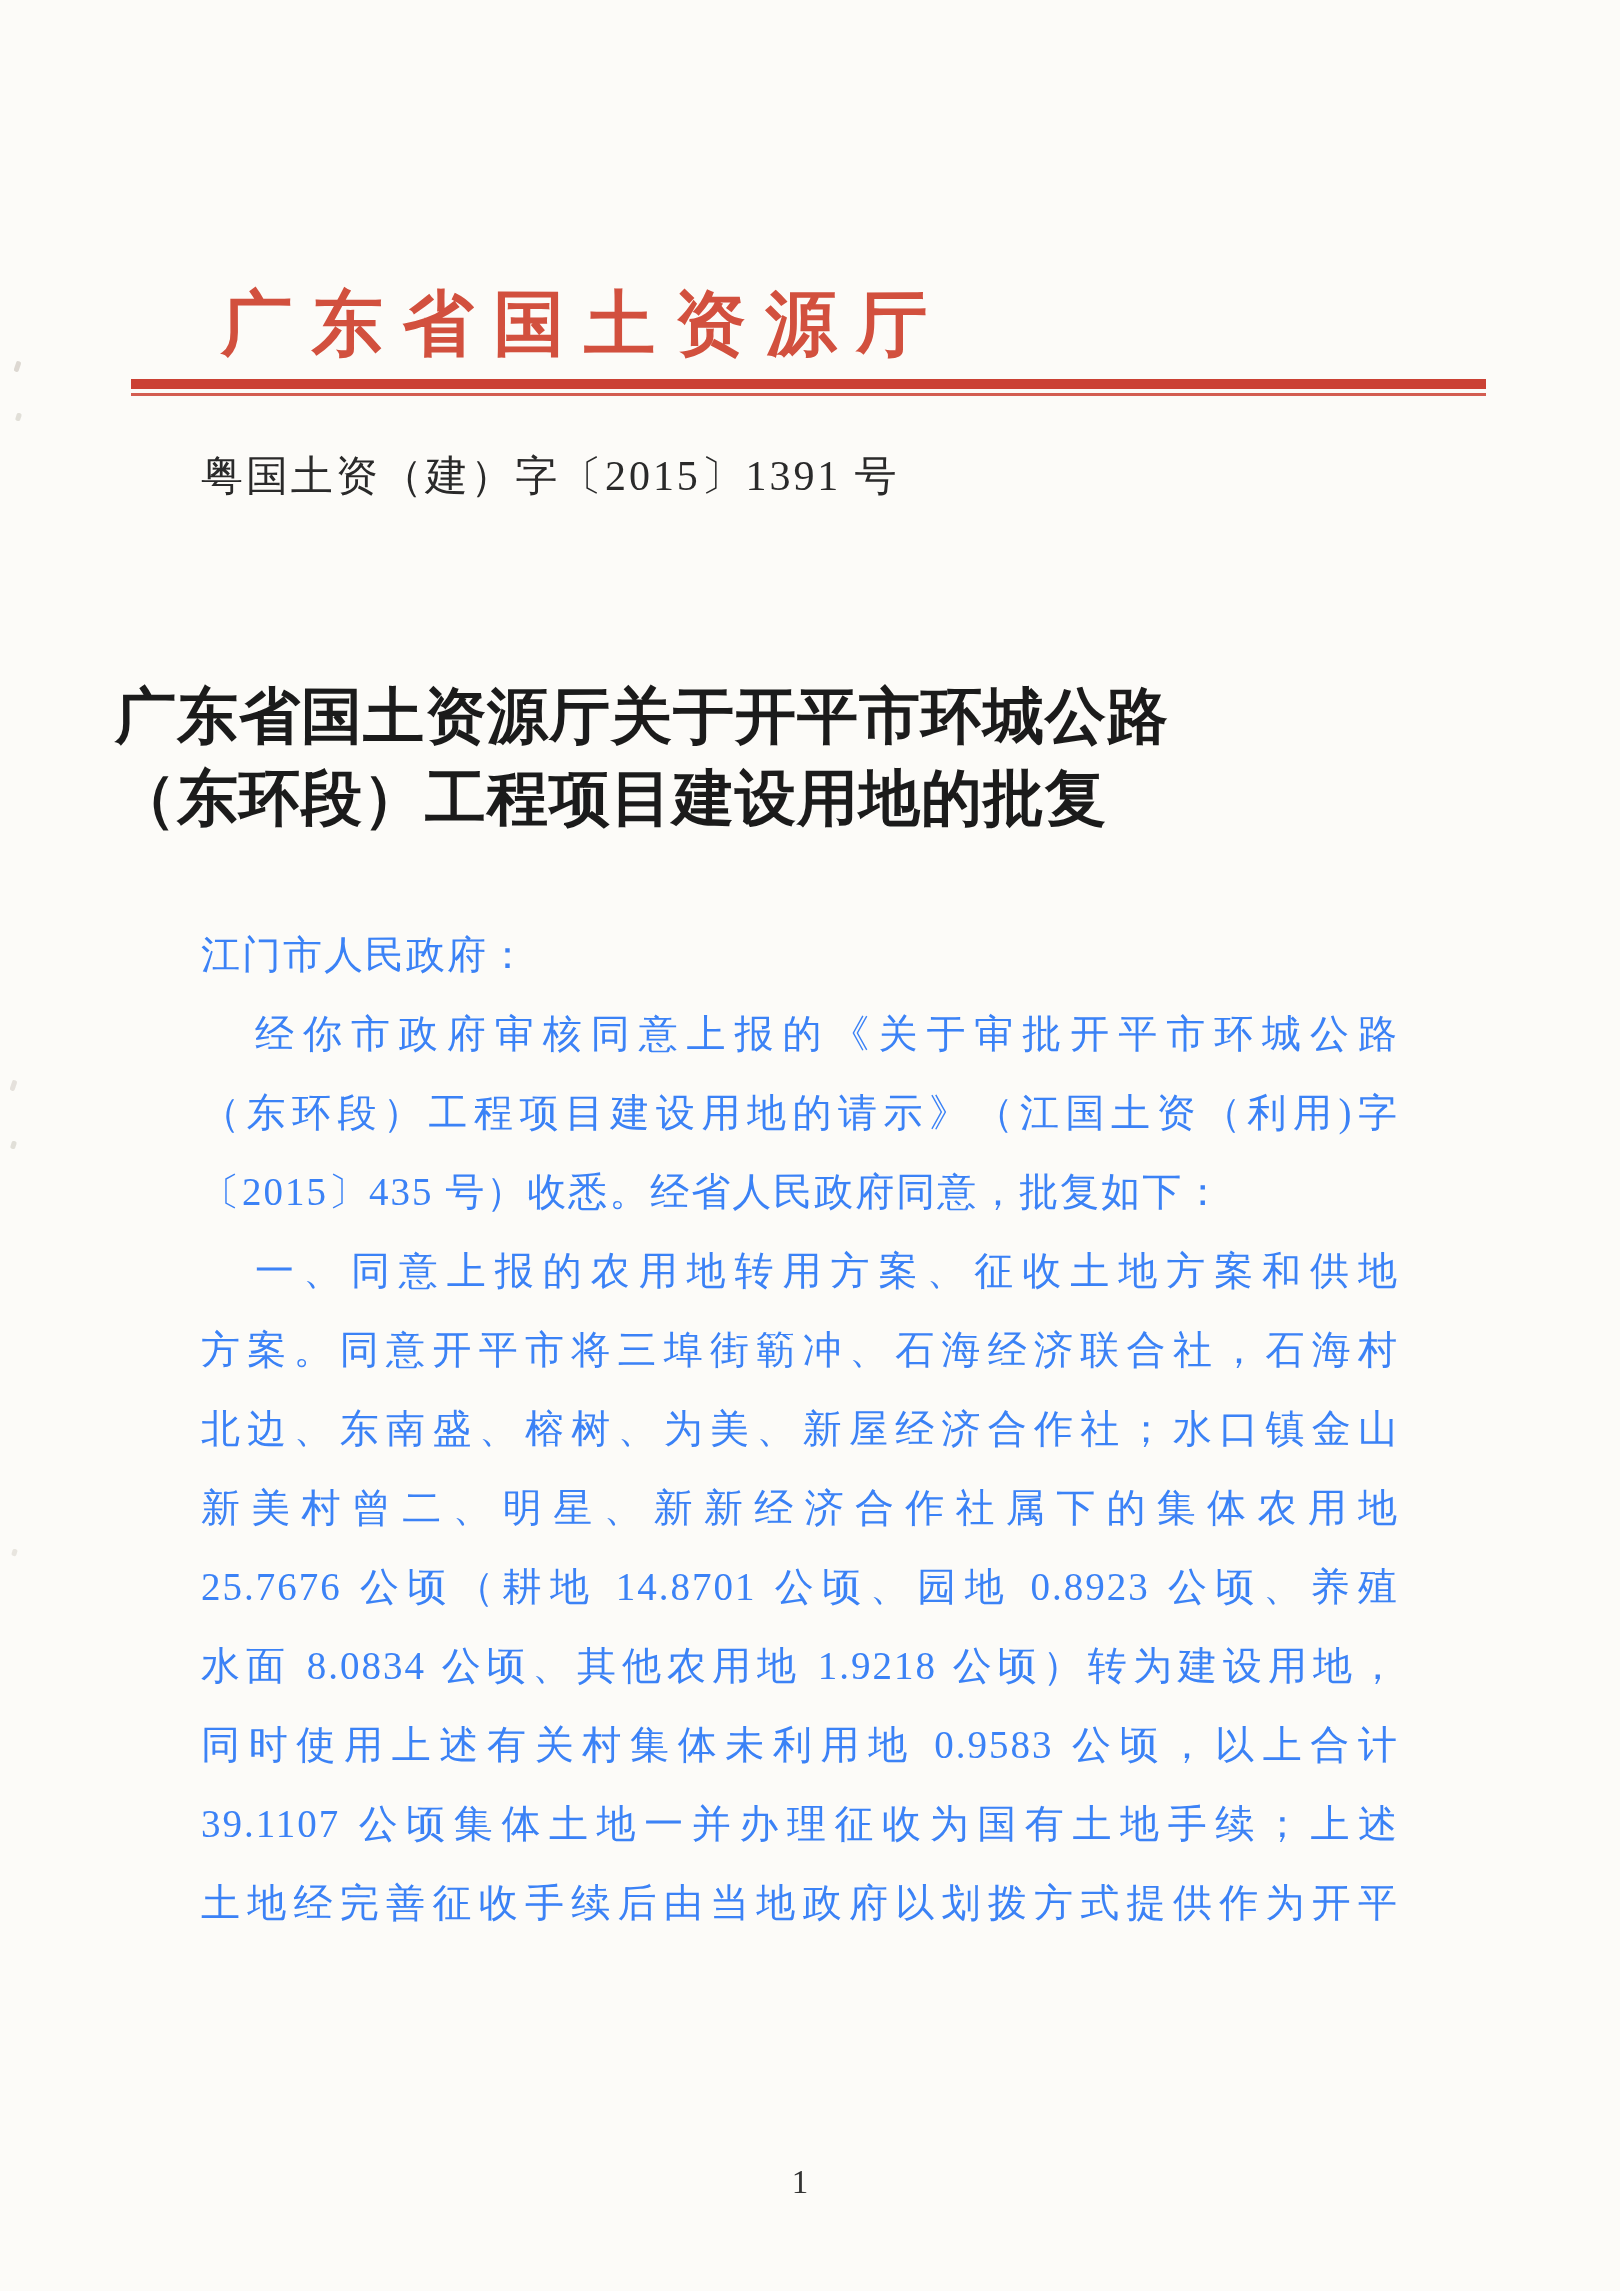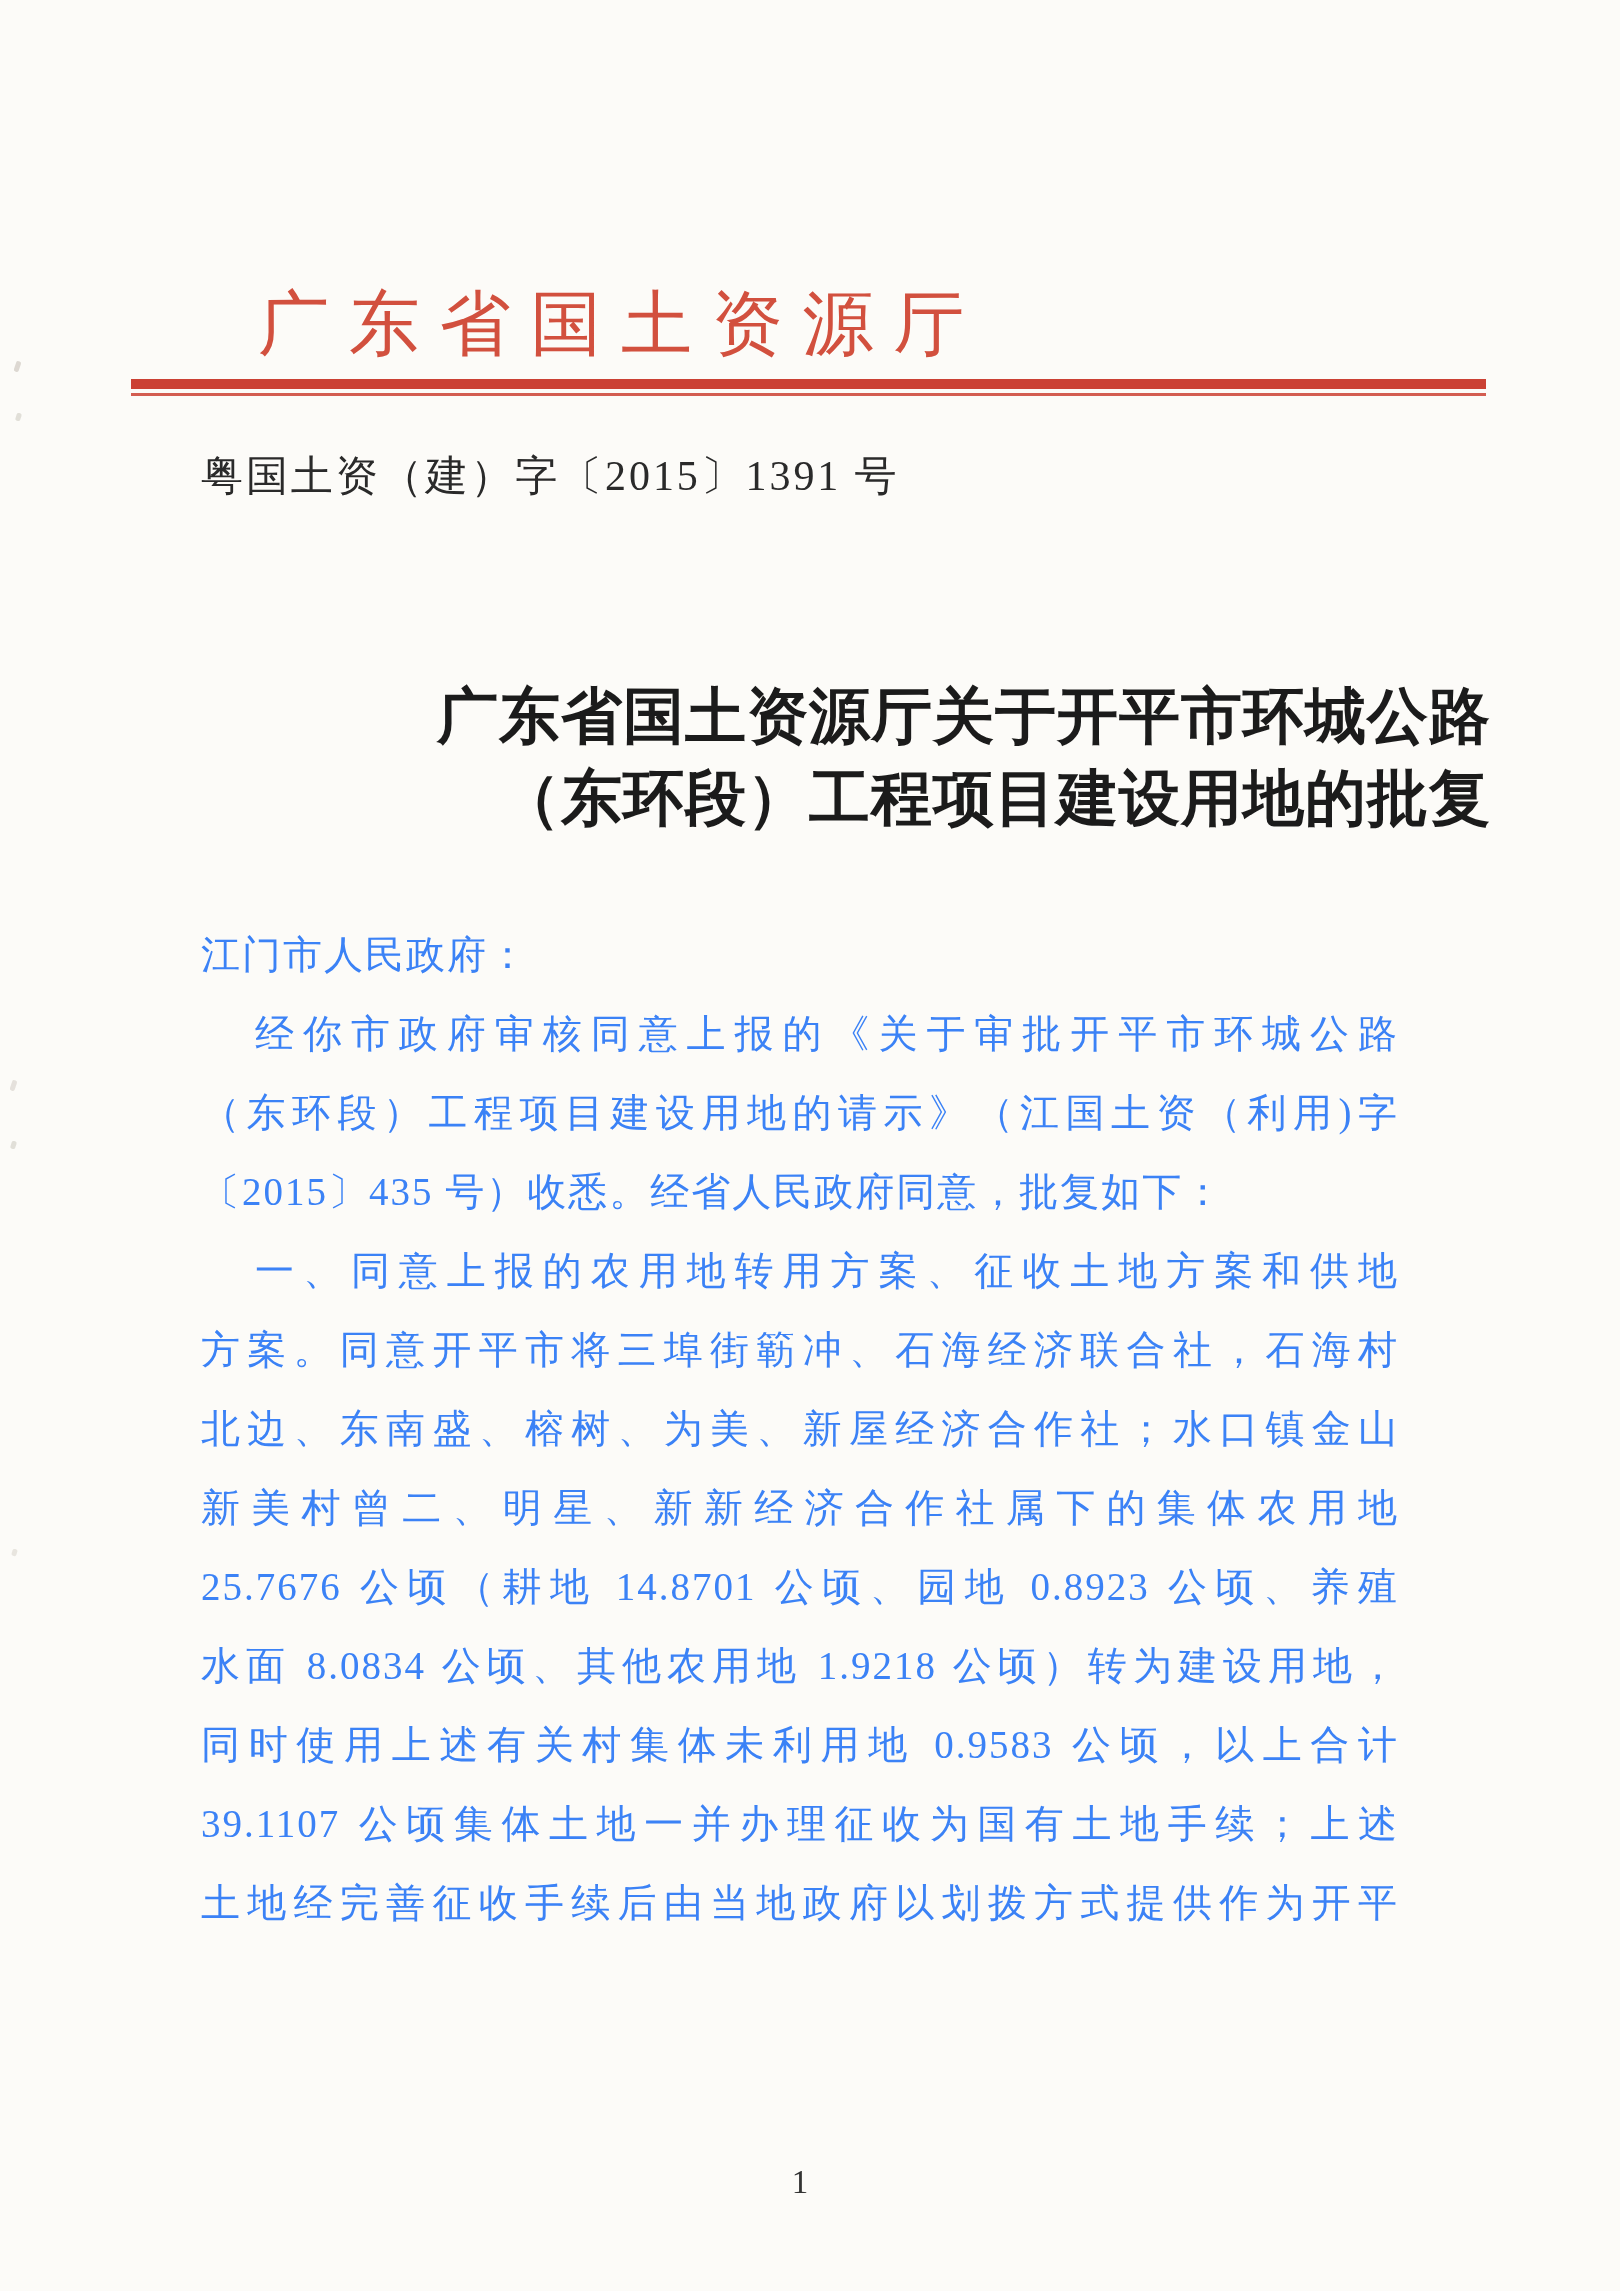--- a/index.html
+++ b/index.html
@@ -7,45 +7,44 @@
     position:relative;
     width:1620px;height:2292px;
     margin:0 auto;
     background:#fcfbf8;
     overflow:hidden;
     font-family:"Liberation Serif","DejaVu Serif",serif;
   }
   
   .letterhead{
     position:absolute;left:221px;top:282px;width:686px;height:84px;
-    font-size:71px;line-height:84px;font-weight:400;
+    font-size:71px;line-height:84px;font-weight:700;
     color:#d2503e;
     text-align:justify;text-align-last:justify;
     white-space:nowrap;
     letter-spacing:1px;
-    margin-left:37px;
   }
   .rule-thick{
     position:absolute;left:131px;top:379px;width:1355px;height:9.8px;
     background:#cb4134;
   }
   .rule-thin{
     position:absolute;left:131px;top:393px;width:1355px;height:2.9px;
     background:#cb4134;opacity:.85;
   }
   
   .doc-number{
     position:absolute;left:201px;top:449px;width:1198px;
     font-size:42px;line-height:55px;color:#2a2a2a;
     text-align:left;letter-spacing:2.9px;white-space:nowrap;
   }
   
   .doc-title{
-    position:absolute;left:99px;top:676px;width:1392px;
-    text-align:right;color:#1b1b1b;
+    position:absolute;left:115px;top:676px;width:1392px;
+    text-align:left;color:#1b1b1b;
     font-size:61px;line-height:82px;font-weight:700;
     letter-spacing:1px;
   }
   
   .body-block{
     position:absolute;left:201px;top:915px;width:1198px;
     color:#3b82f6;font-size:39px;
   }
   .ln{
     height:79px;line-height:79px;

